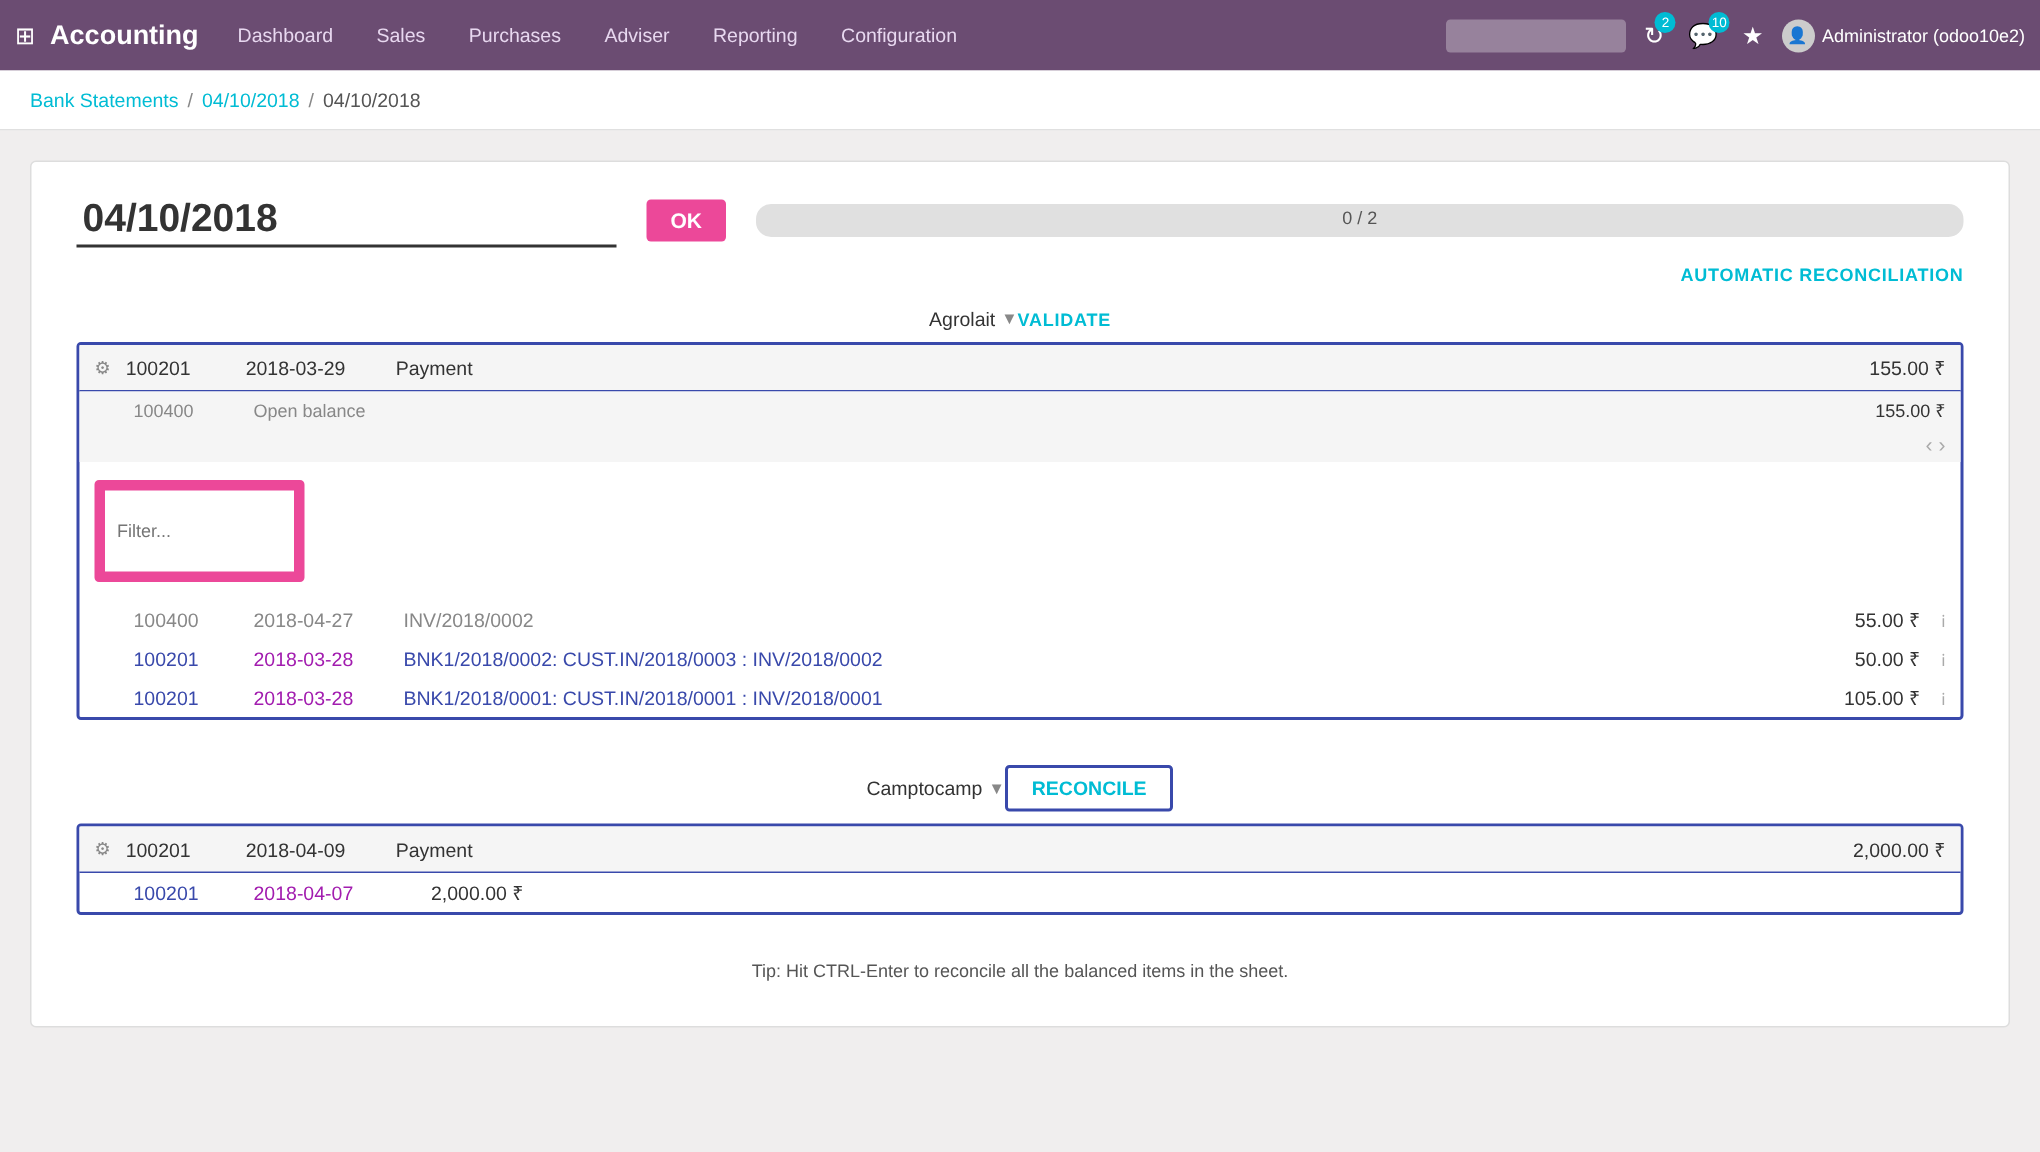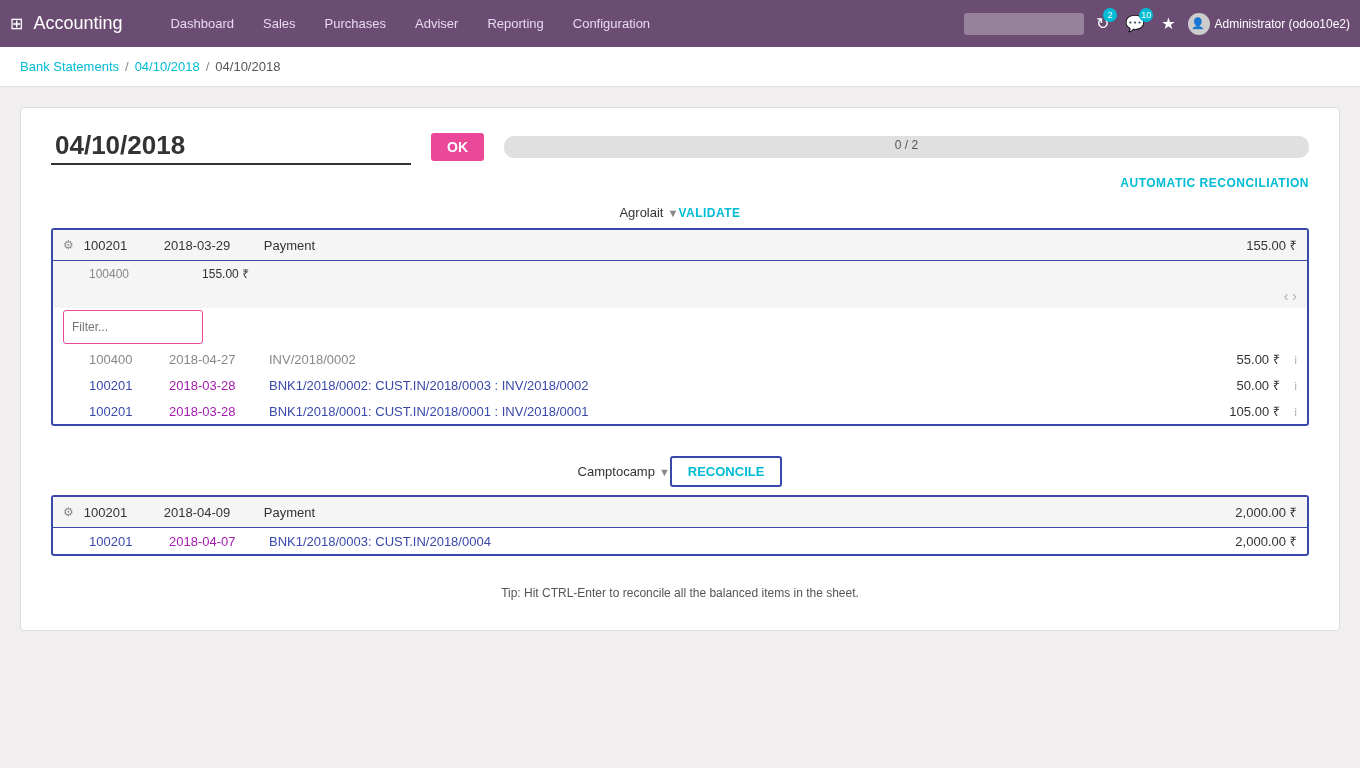--- a/index.html
+++ b/index.html
@@ -14,22 +14,22 @@
       padding: 0 10px;
       color: #fff;
     }
     .topnav-grid-icon {
       margin-right: 10px;
       font-size: 16px;
       cursor: pointer;
     }
     .topnav-appname {
       font-size: 18px;
-      font-weight: normal;
-      margin-right: 36px;
+      font-weight: bold;
+      margin-right: 14px;
       color: #fff;
     }
     .topnav-menu {
       display: flex;
       gap: 5px;
       flex: 1;
     }
     .topnav-menu-item {
       color: #e8d8f0;
       padding: 6px 12px;
@@ -311,27 +311,27 @@
       background: #f5f5f5;
     }
     .nav-arrow {
       color: #aaa;
       font-size: 14px;
       cursor: pointer;
     }
 
     
     .filter-input {
-      border: 1px solid #ec4899;
+      border: 7px solid #ec4899;
       border-radius: 3px;
-      padding: 9px 8px;
+      padding: 20px 8px;
       font-size: 12px;
       color: #888;
       width: 140px;
-      margin: 2px 10px;
+      margin: 12px 10px;
       display: block;
     }
 
     
     .match-row {
       display: flex;
       align-items: center;
       padding: 4px 10px;
       gap: 10px;
     }
@@ -453,20 +453,21 @@
           <span class="txn-gear">⚙</span>
           <span class="txn-id">100201</span>
           <span class="txn-date">2018-03-29</span>
           <span class="txn-desc">Payment</span>
           <span class="txn-amount">155.00 ₹</span>
         </div>
         <hr class="txn-divider">
         <div class="open-balance-row">
           <span style="width:16px"></span>
           <span class="open-balance-id">100400</span>
+          <span class="open-balance-label">Open balance</span>
           <span class="open-balance-amount">155.00 ₹</span>
         </div>
         <div class="nav-arrows">
           <span class="nav-arrow">‹</span>
           <span class="nav-arrow">›</span>
         </div>
 
         <input class="filter-input" type="text" placeholder="Filter..." style="">
 
         <div class="match-row match-row-gray">
@@ -511,21 +512,20 @@
           <span class="txn-id">100201</span>
           <span class="txn-date">2018-04-09</span>
           <span class="txn-desc">Payment</span>
           <span class="txn-amount">2,000.00 ₹</span>
         </div>
         <hr class="txn-divider">
         <div class="match-row">
           <span style="width:16px"></span>
           <span class="match-id">100201</span>
           <span class="match-date">2018-04-07</span>
-          <span class="match-desc">BNK1/2018/0003: CUST.IN/2018/0004</span>
           <span class="match-amount">2,000.00 ₹</span>
         </div>
       </div>
     </div>
 
     <div class="tip-row">
       <span>Tip: Hit CTRL-Enter to reconcile all the balanced items in the sheet.</span>
     </div>
 
   </div>

